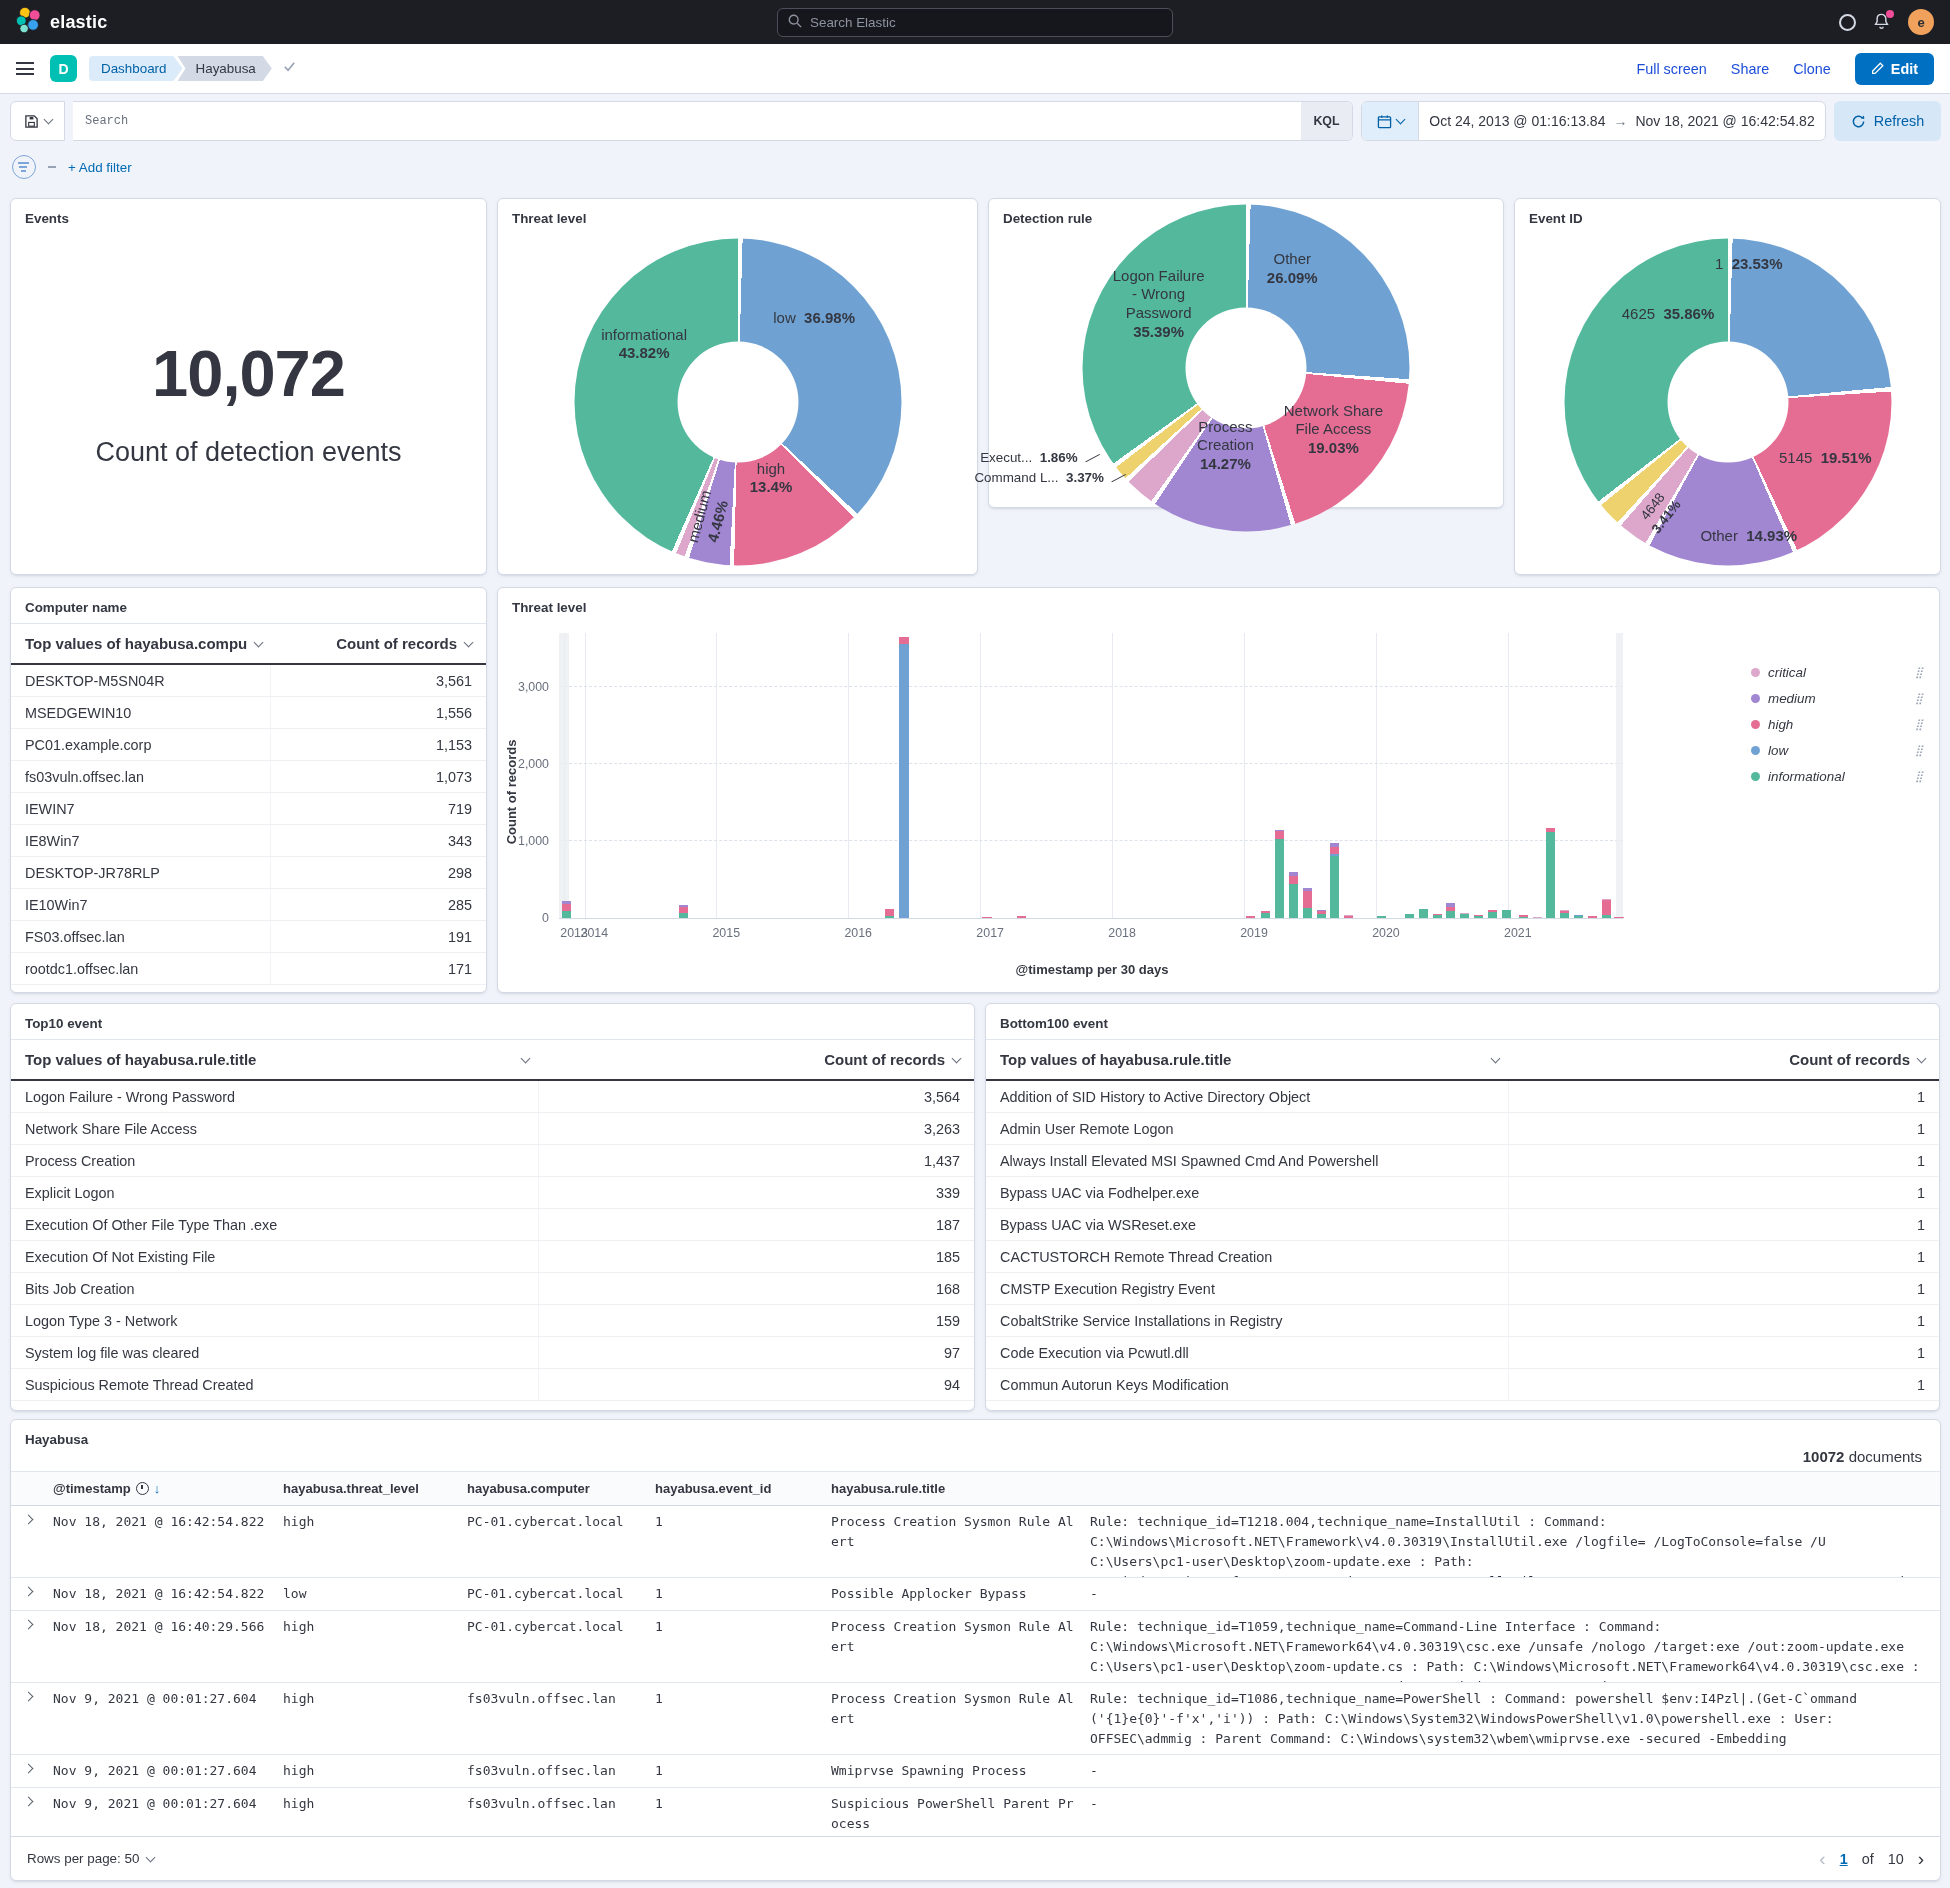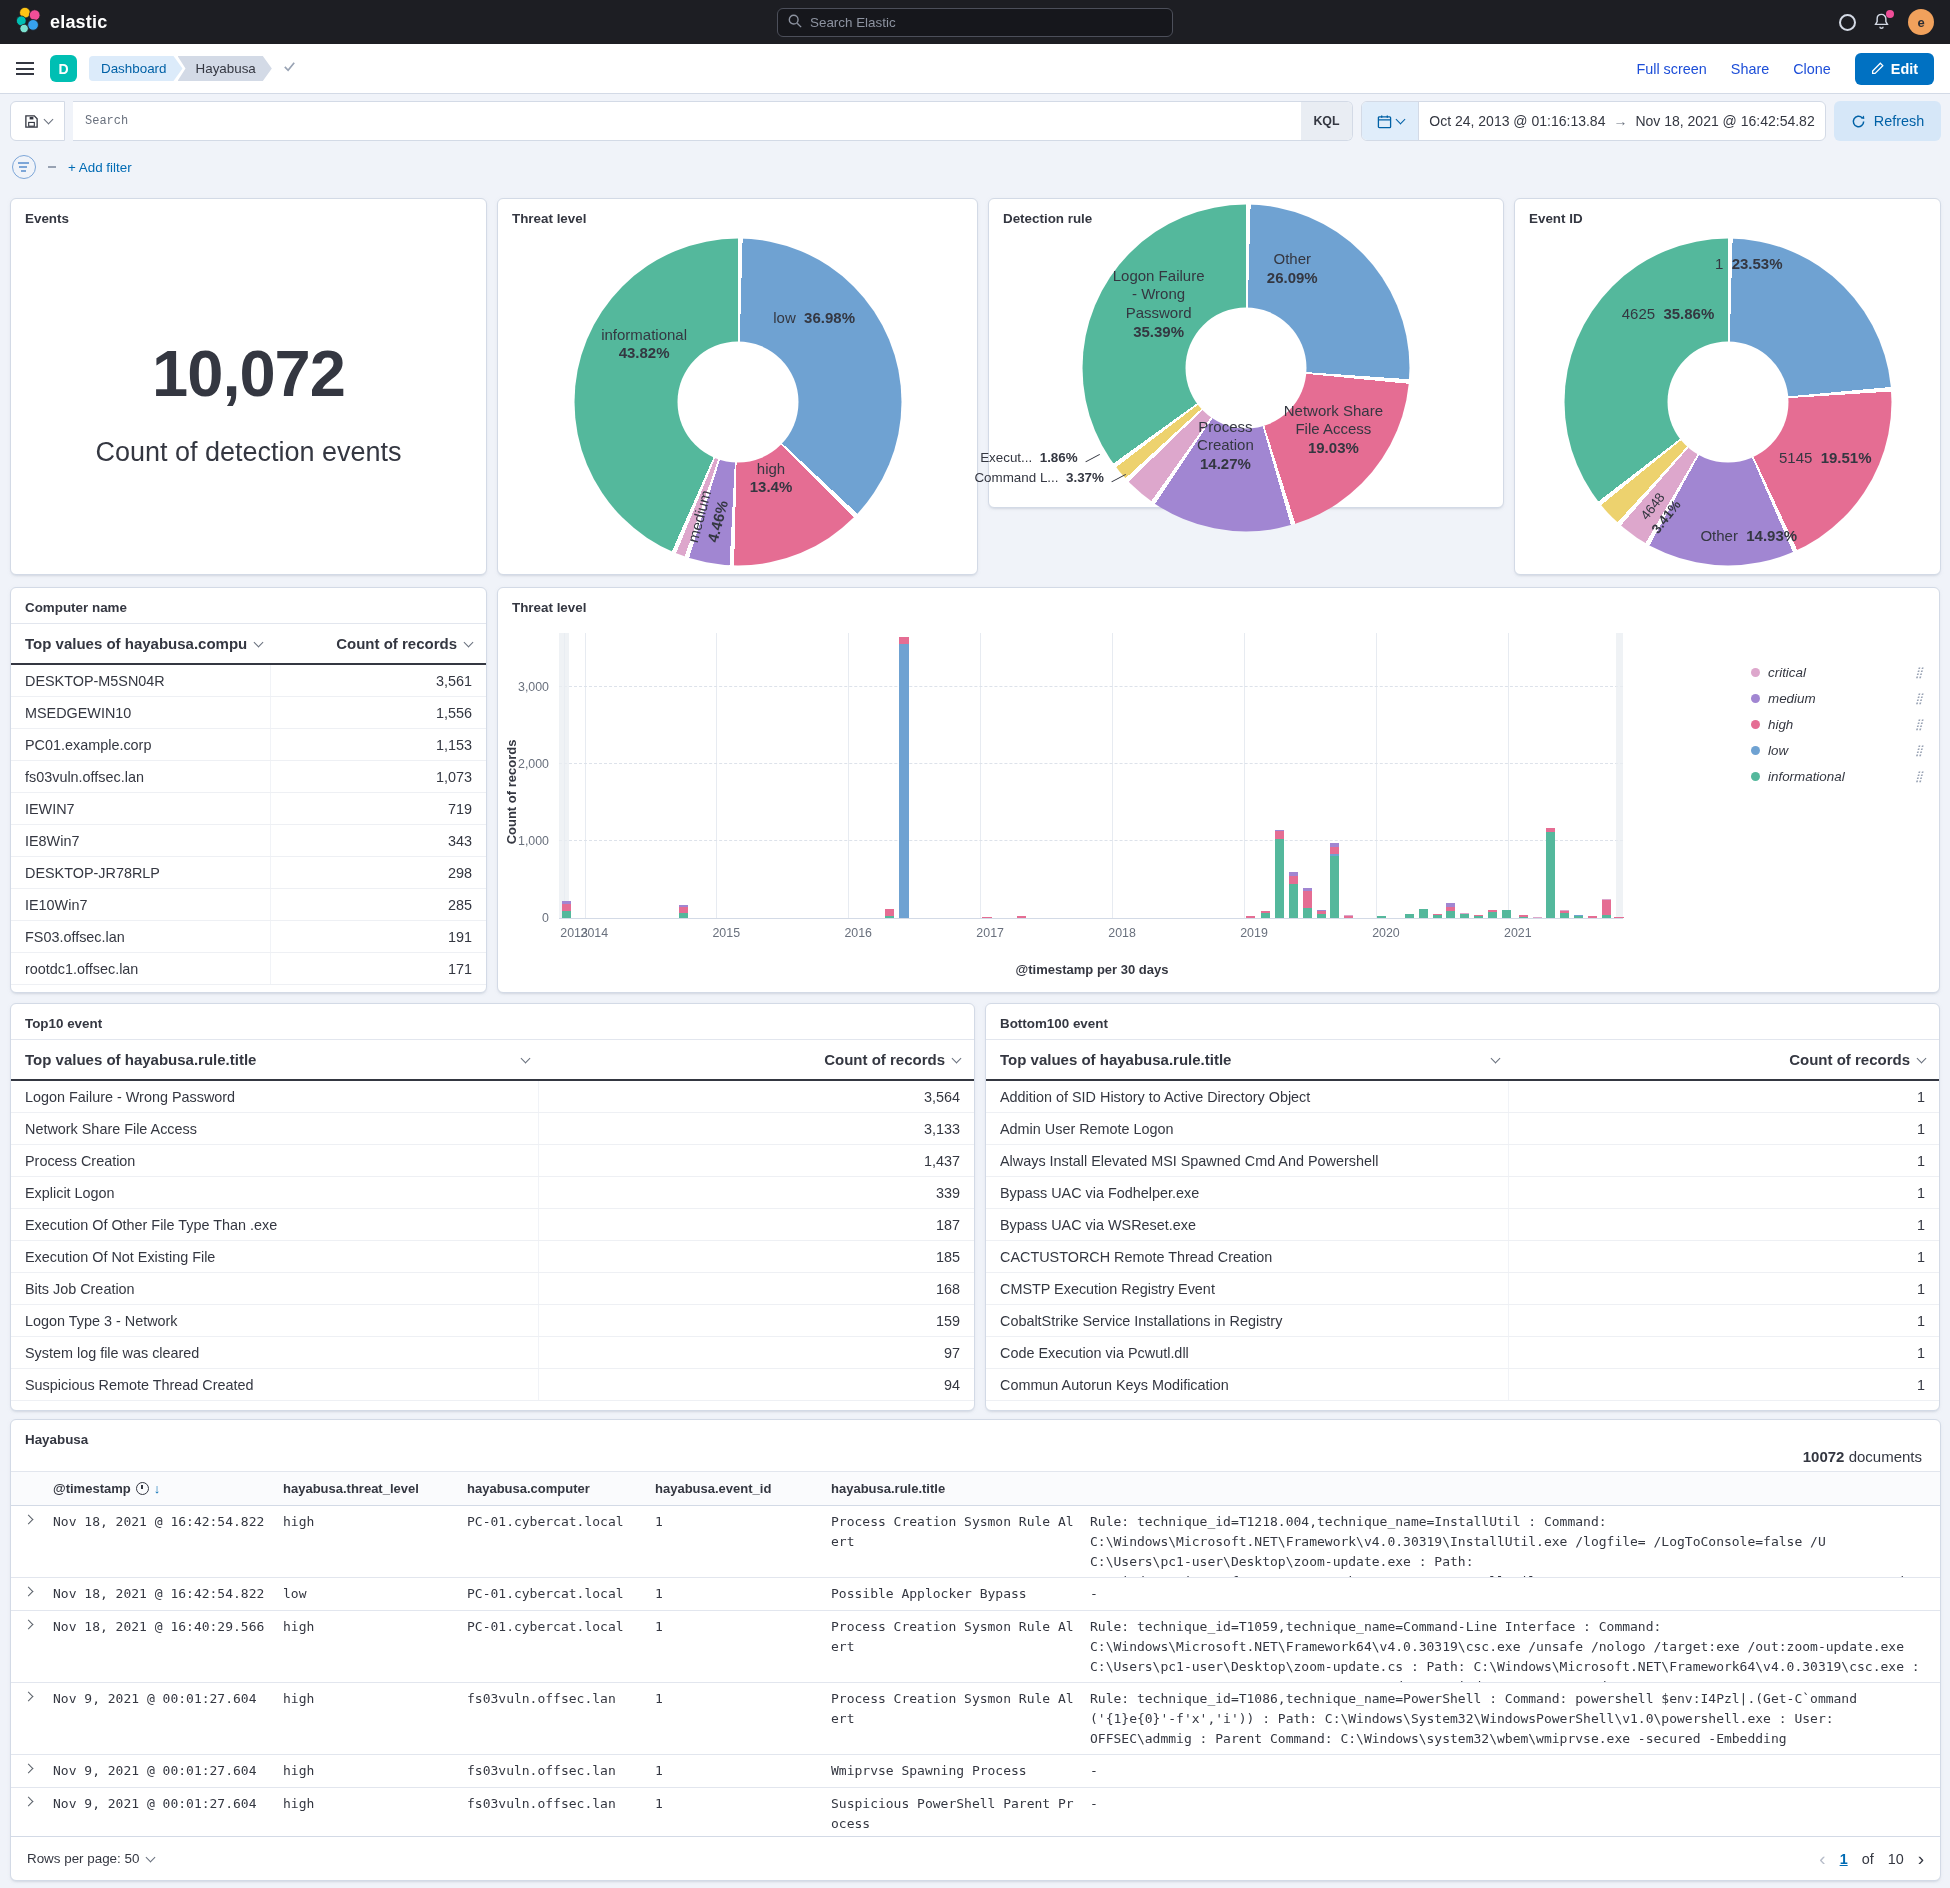--- a/index.html
+++ b/index.html
@@ -572,21 +572,21 @@
     </div>
     <div class="lrows">
 
         <div class="lrow">
           <span class="c1">Logon Failure - Wrong Password</span>
           <span class="c2">3,564</span>
         </div>
 
         <div class="lrow">
           <span class="c1">Network Share File Access</span>
-          <span class="c2">3,133</span>
+          <span class="c2">3,263</span>
         </div>
 
         <div class="lrow">
           <span class="c1">Process Creation</span>
           <span class="c2">1,437</span>
         </div>
 
         <div class="lrow">
           <span class="c1">Explicit Logon</span>
           <span class="c2">339</span>

